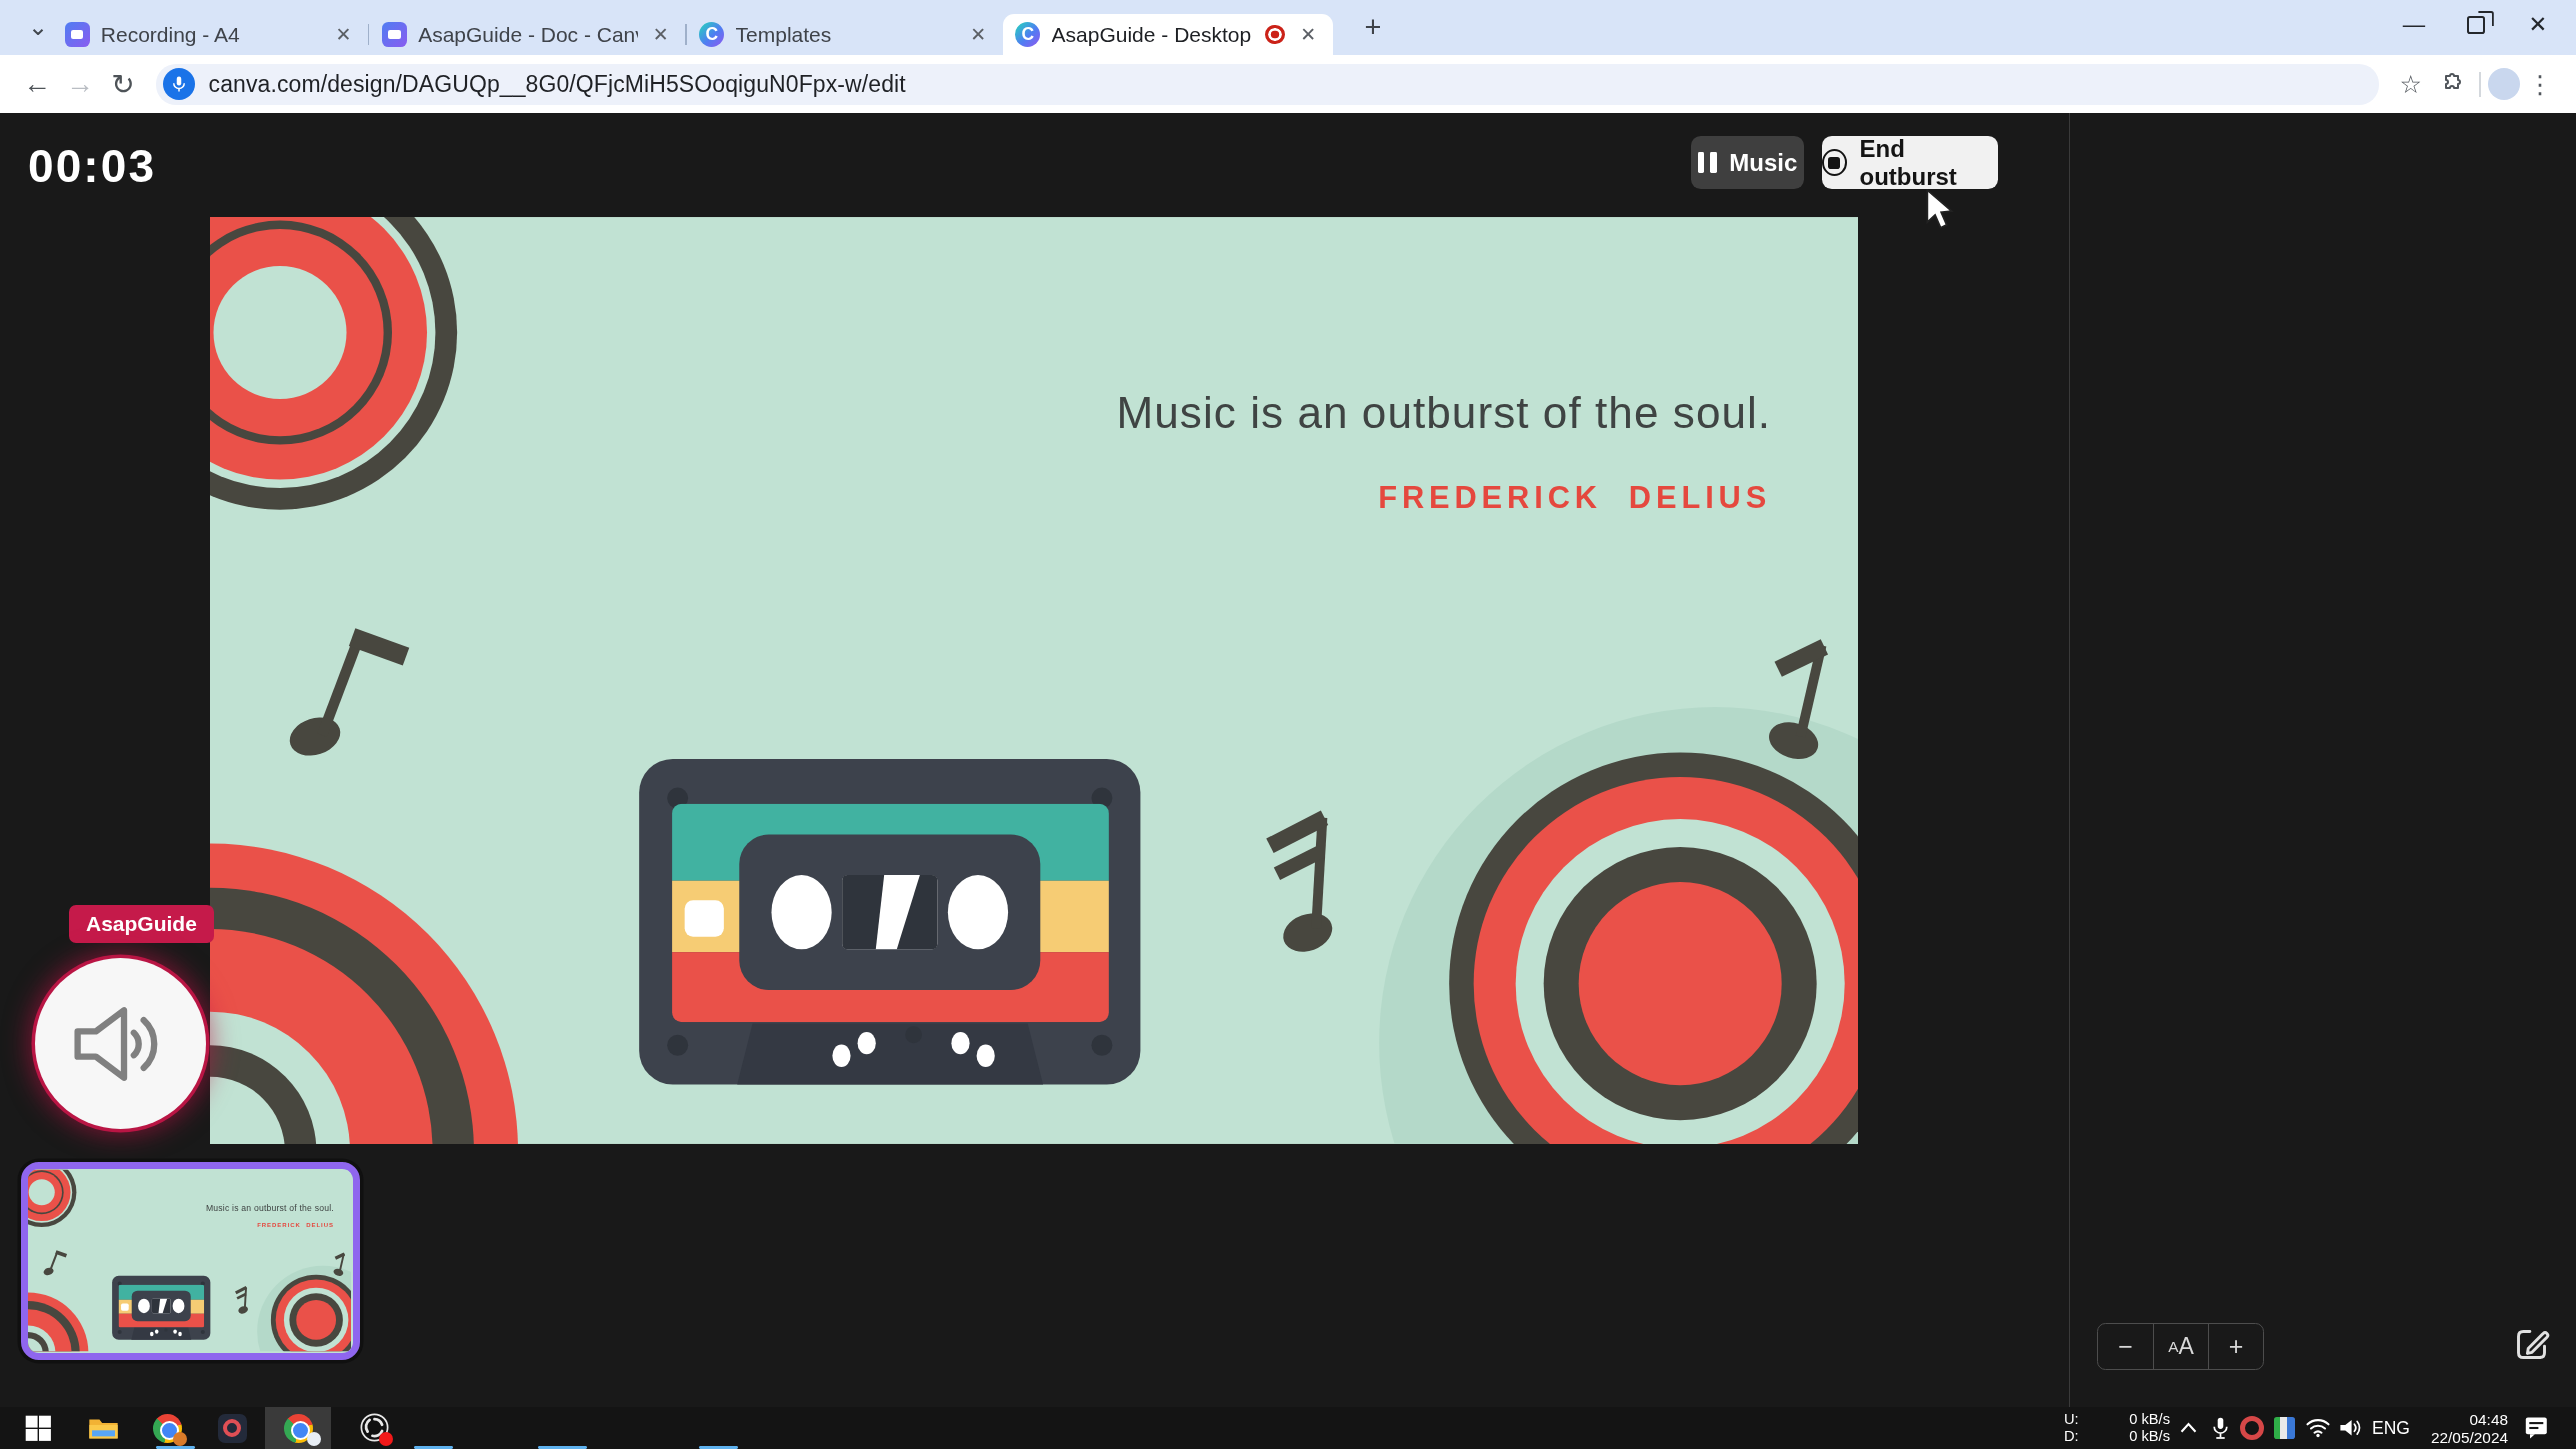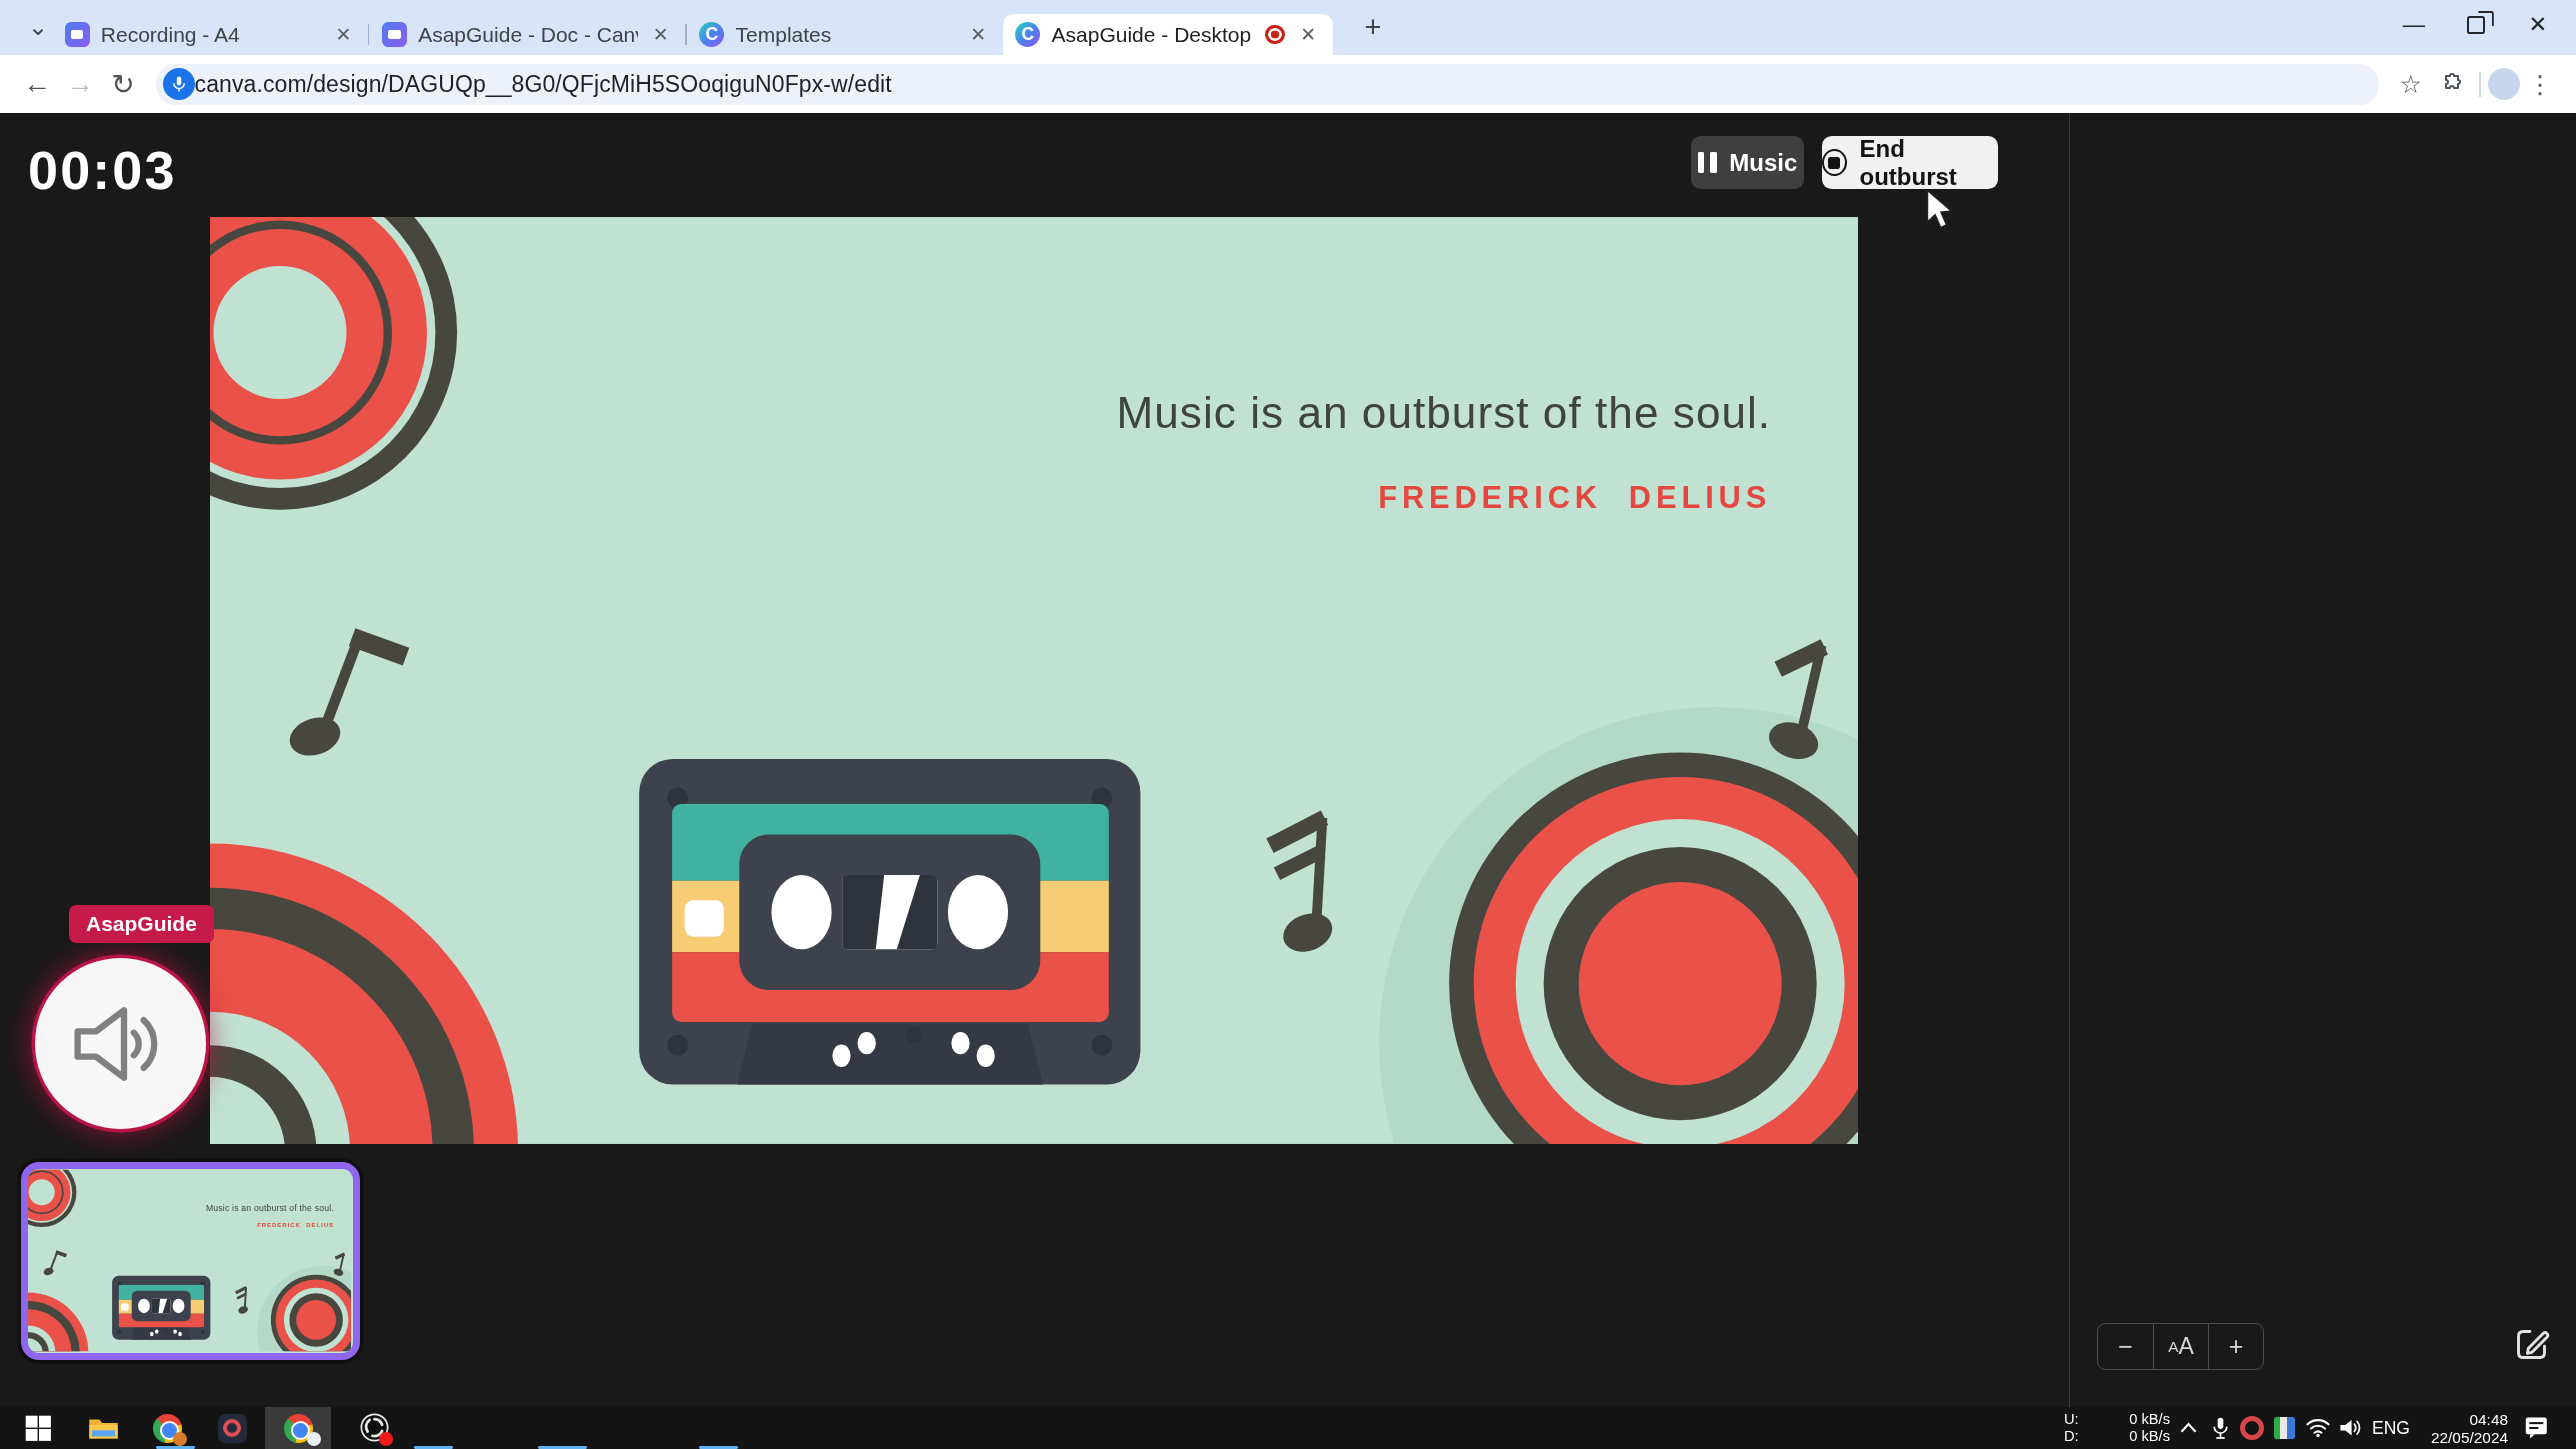--- a/index.html
+++ b/index.html
@@ -37,32 +37,32 @@
   .restore-box::before { content:""; position:absolute; left:2.8px; top:-7px; width:18px; height:18px;
     border:2.1px solid #24272c; border-radius:2.8px; clip-path:polygon(30% 0,100% 0,100% 70%,80% 70%,80% 20%,30% 20%); }
 
   
   .toolbar { position:absolute; left:0; top:55px; width:2576px; height:59px; background:#ffffff;
     border-bottom:0.7px solid #e3e6ea; display:flex; align-items:center; padding:0 15.4px; }
   .nav-btn { width:43px; height:43px; border-radius:50%; display:flex; align-items:center;
     justify-content:center; font-size:28px; color:#4e5358; flex:none; }
   .nav-btn.disabled { color:#b9bdc3; }
   .omnibox { flex:1; height:41px; background:#edf1fa; border-radius:20px; margin:0 11.2px;
-    display:flex; align-items:center; padding:0 7px; }
+    display:flex; align-items:center; padding:0 7px; gap:14px; }
   .mic-badge { width:32px; height:32px; border-radius:50%; background:#1a73e8; flex:none;
     display:flex; align-items:center; justify-content:center; }
   .url-text { font-size:23px; color:#1f2125; letter-spacing:0.1px; }
   .tb-icon { width:41px; height:41px; display:flex; align-items:center; justify-content:center;
     font-size:25px; color:#50555b; flex:none; }
   .tb-divider { width:1.4px; height:25px; background:#d4d8dd; margin:0 7px; flex:none; }
   .avatar { width:32px; height:32px; border-radius:50%; background:#c9d7ee; flex:none; }
 
   
   .editor { position:absolute; left:0; top:113px; width:2576px; height:1294px; background:#191919; }
-  .timer { position:absolute; left:28px; top:139px; font-size:54px; font-weight:bold; color:#ffffff;
+  .timer { position:absolute; left:28px; top:139px; font-size:46px; font-weight:bold; color:#ffffff;
     letter-spacing:2.1px; }
   .btn { position:absolute; height:53px; border-radius:9.8px; display:flex; align-items:center;
     justify-content:center; gap:12.6px; font-size:24px; font-weight:bold; }
   .pause-btn { left:1691px; top:136px; width:113px; background:#3f3f3f; color:#ffffff; }
   .pause-bars { display:flex; gap:6.3px; }
   .pause-bars span { width:6.3px; height:21px; background:#fff; border-radius:1.4px; }
   .end-btn { left:1822px; top:136px; width:176px; background:#f1f1f1; color:#141414; }
   .stop-icon { width:26.6px; height:26.6px; border:2.1px solid #141414; border-radius:50%; display:flex;
     align-items:center; justify-content:center; }
   .stop-icon span { width:12px; height:12px; background:#141414; border-radius:2.8px; }

